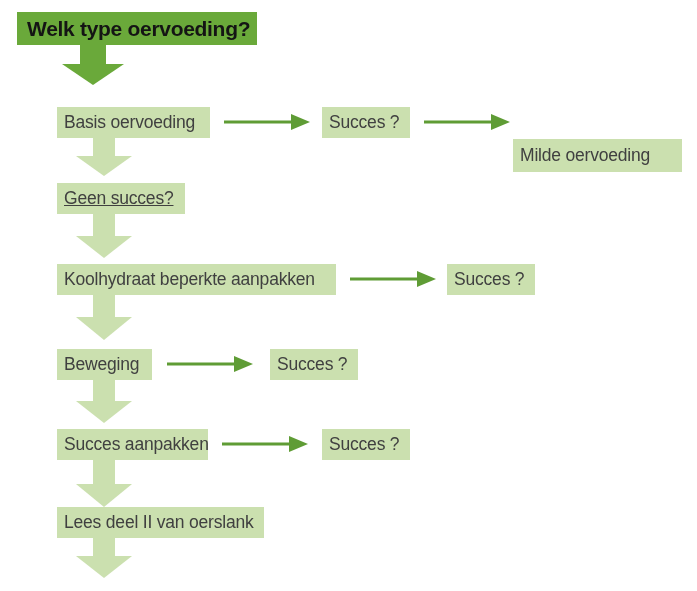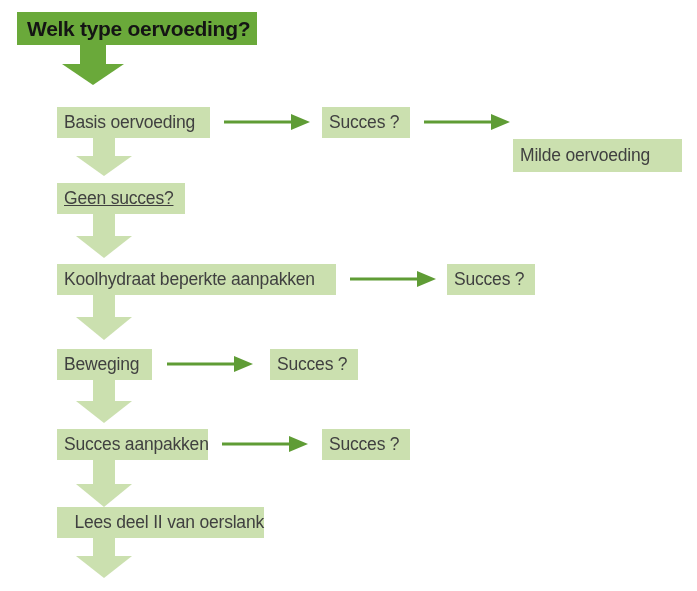--- a/index.html
+++ b/index.html
@@ -198,21 +198,21 @@
 
   <div class="node step-node" style="left:322px; top:429px; width:88px; height:31px;">
     <span>Succes ?</span>
   </div>
 
   <div class="block-arrow" style="left:76px; top:460px; width:56px; height:47px;">
     <div class="stem" style="width:22px; height:24px; background:#cbe0af;"></div>
     <div class="head" style="top:24px; border-left-width:28px; border-right-width:28px; border-top-width:23px; border-top-color:#cbe0af;"></div>
   </div>
 
-  <div class="node step-node" style="left:57px; top:507px; width:207px; height:31px;justify-content:flex-end;">
+  <div class="node step-node" style="left:57px; top:507px; width:207px; height:31px;">
     <span>Lees deel II van oerslank</span>
   </div>
 
   <div class="block-arrow" style="left:76px; top:538px; width:56px; height:40px;">
     <div class="stem" style="width:22px; height:18px; background:#cbe0af;"></div>
     <div class="head" style="top:18px; border-left-width:28px; border-right-width:28px; border-top-width:22px; border-top-color:#cbe0af;"></div>
   </div>
 
 </div>
 

